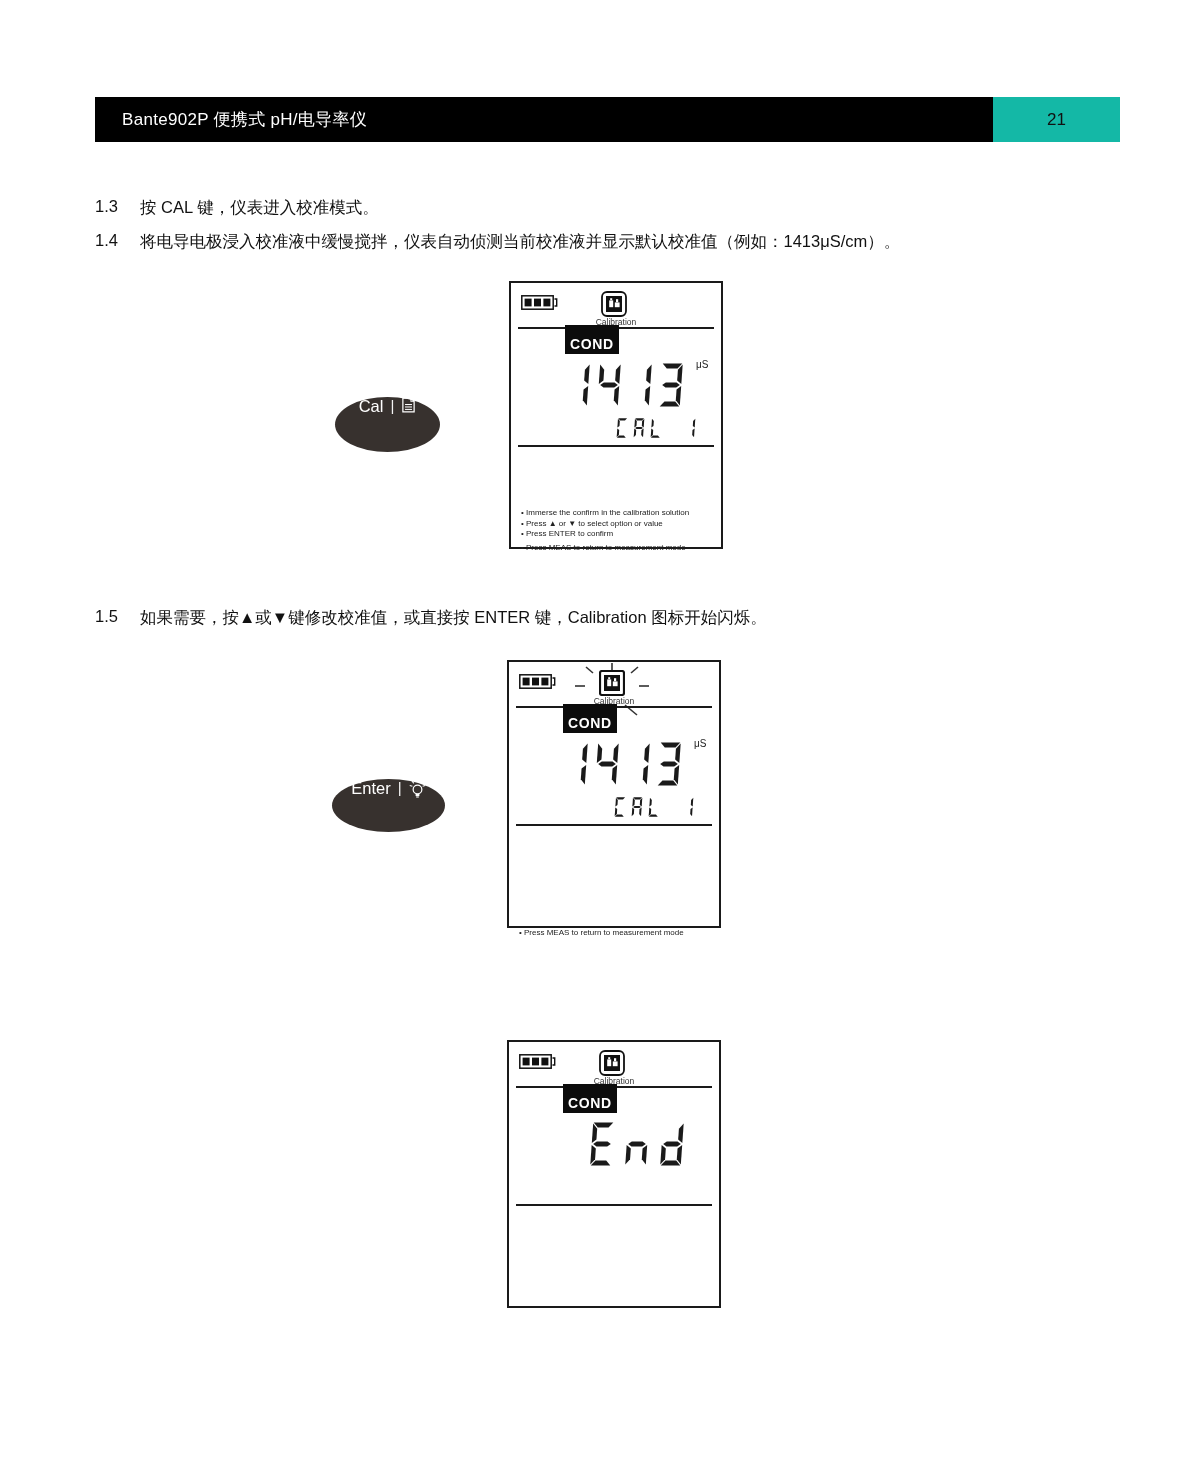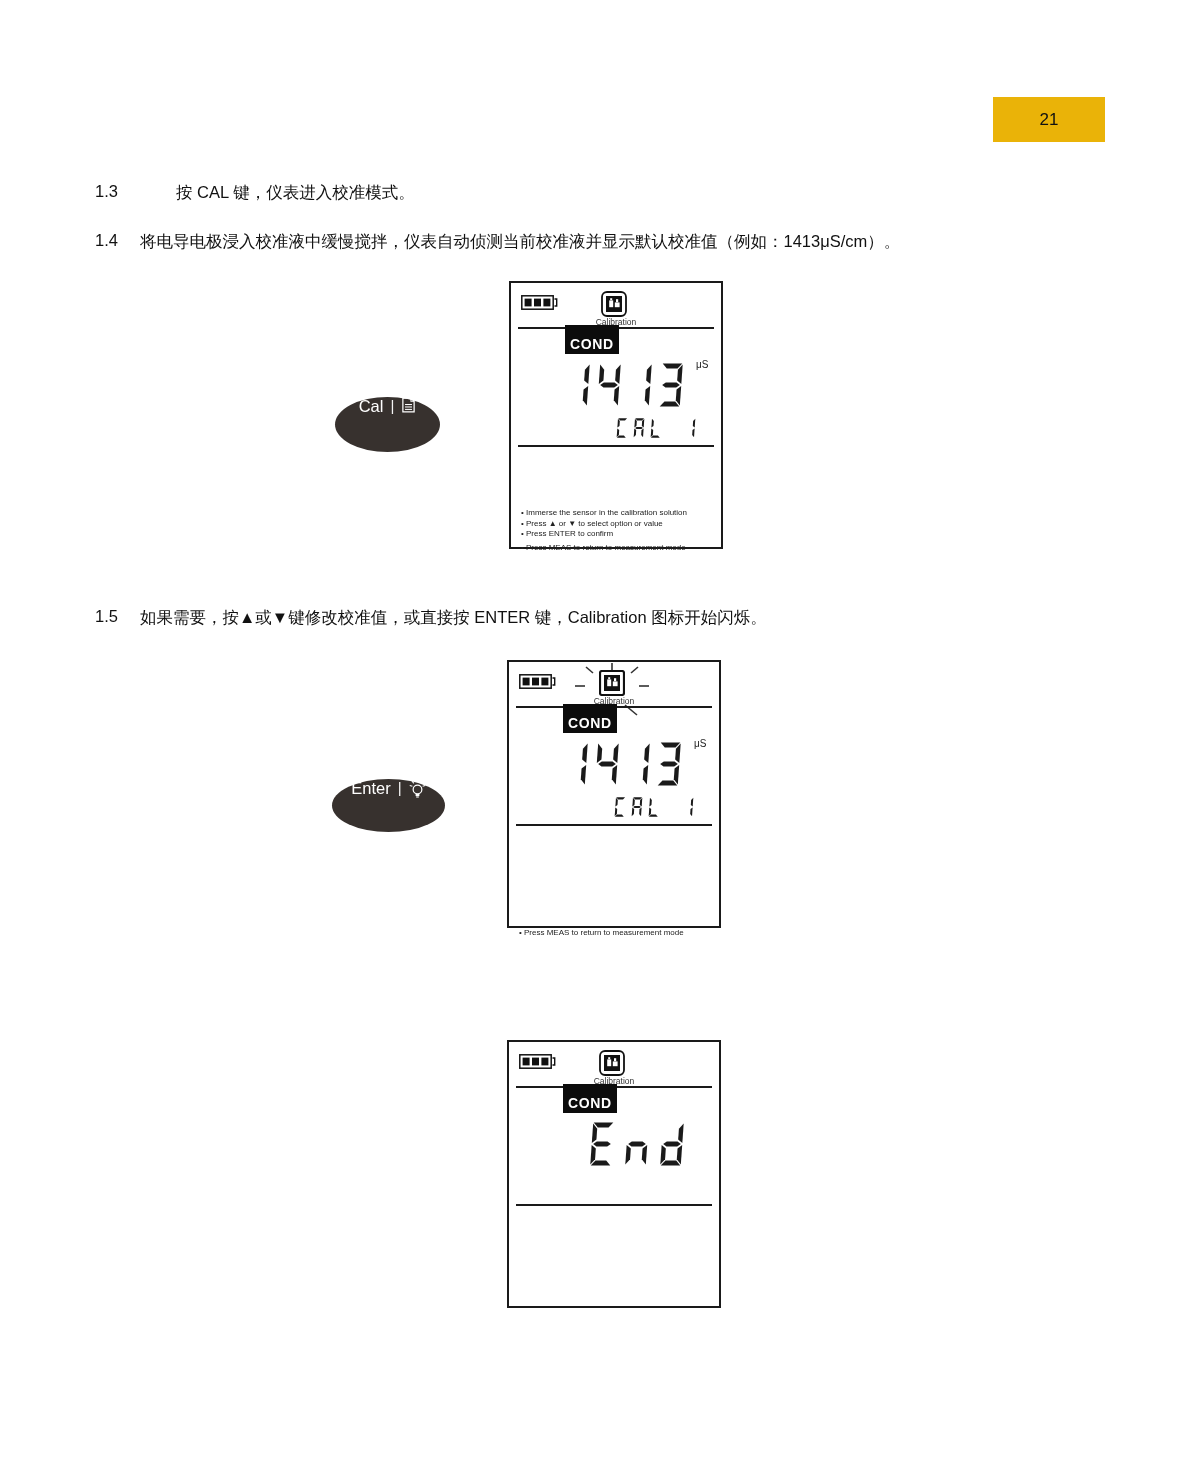--- a/index.html
+++ b/index.html
@@ -8,28 +8,28 @@
     position:relative; width:1200px; height:1484px; background:#ffffff;
     margin:0 auto; overflow:hidden; color:#1a1a1a;
   }
   
   .header-bar {
     position:absolute; left:95px; top:97px; width:898px; height:45px;
     background:#000; color:#fff; display:flex; align-items:center;
     padding-left:27px; font-size:17px; letter-spacing:0.3px;
   }
   .page-num-box {
-    position:absolute; left:993px; top:97px; width:112px; height:45px;
-    background:#eab308; color:#111; display:flex; align-items:center;
+    position:absolute; left:993px; top:97px; width:127px; height:45px;
+    background:#14b8a6; color:#111; display:flex; align-items:center;
     justify-content:center; font-size:17px;
   }
   
   .step { position:absolute; left:95px; display:flex; font-size:16.5px; color:#111; }
   .step .num { width:45px; flex:0 0 45px; }
-  .step-13 { top:182px;gap:36px; }
+  .step-13 { top:197px; }
   .step-14 { top:231px; }
   .step-15 { top:607px; }
   .step-16 { top:987px; }
   
   .oval-btn {
     position:absolute; border-radius:50%; background:#37312e; color:#fff;
     display:flex; justify-content:center; gap:7px;
     font-size:16.5px; cursor:pointer;
   }
   .btn-cal   { left:335px; top:397px; width:105px; height:55px; }
@@ -67,20 +67,23 @@
   .lcd1 .notes-b { top:260px; }
   .lcd2 .notes-b { top:266px; }
   .note-line::before { content:"\2022\00a0"; }
   .rays { position:absolute; left:0; top:0; pointer-events:none; }
 </style>
 </head>
 <body>
 
 <div class="page">
 
+  <div class="header-bar">
+    <span>Bante902P 便携式 pH/电导率仪</span>
+  </div>
   <div class="page-num-box">
     <span>21</span>
   </div>
 
   <div class="step step-13">
     <span class="num">1.3</span>
     <span>按 CAL 键，仪表进入校准模式。</span>
   </div>
   <div class="step step-14">
     <span class="num">1.4</span>
@@ -190,21 +193,21 @@
           <polygon points="8,6 26,28 26,72 8,86" fill="#1a1a1a"></polygon>
         </svg>
         <svg viewBox="0 0 100 180" class="seg-char"></svg>
         <svg viewBox="0 0 100 180" class="seg-char">
           <polygon points="92,6 92,86 74,72 74,28" fill="#1a1a1a"></polygon>
           <polygon points="92,94 92,174 74,152 74,108" fill="#1a1a1a"></polygon>
         </svg>
       </div>
     <div class="hline hl-mid"></div>
     <div class="notes notes-a">
-        <div class="note-line">Immerse the sensor in the calibration solution</div>
+        <div class="note-line">Immerse the confirm in the calibration solution</div>
         <div class="note-line">Press ▲ or ▼ to select option or value</div>
         <div class="note-line">Press ENTER to confirm</div>
       </div>
     <div class="notes notes-b">
         <div class="note-line">Press MEAS to return to measurement mode</div>
       </div>
   </div>
 
   <div class="lcd lcd2">
     <span class="battery">

